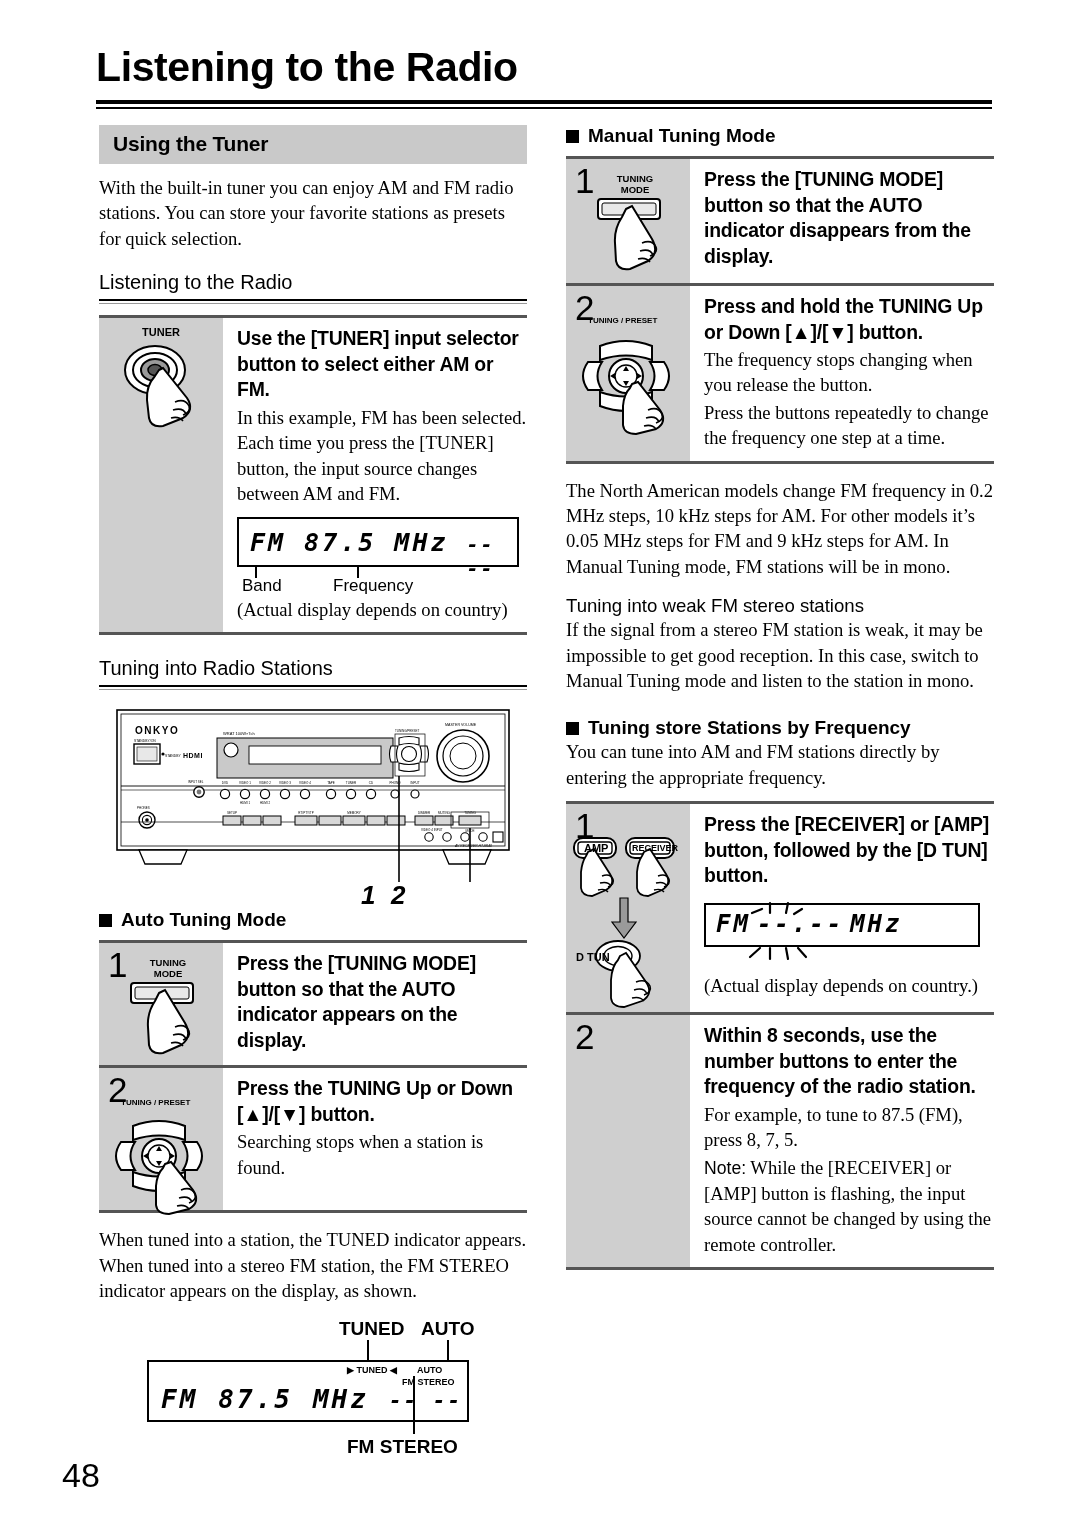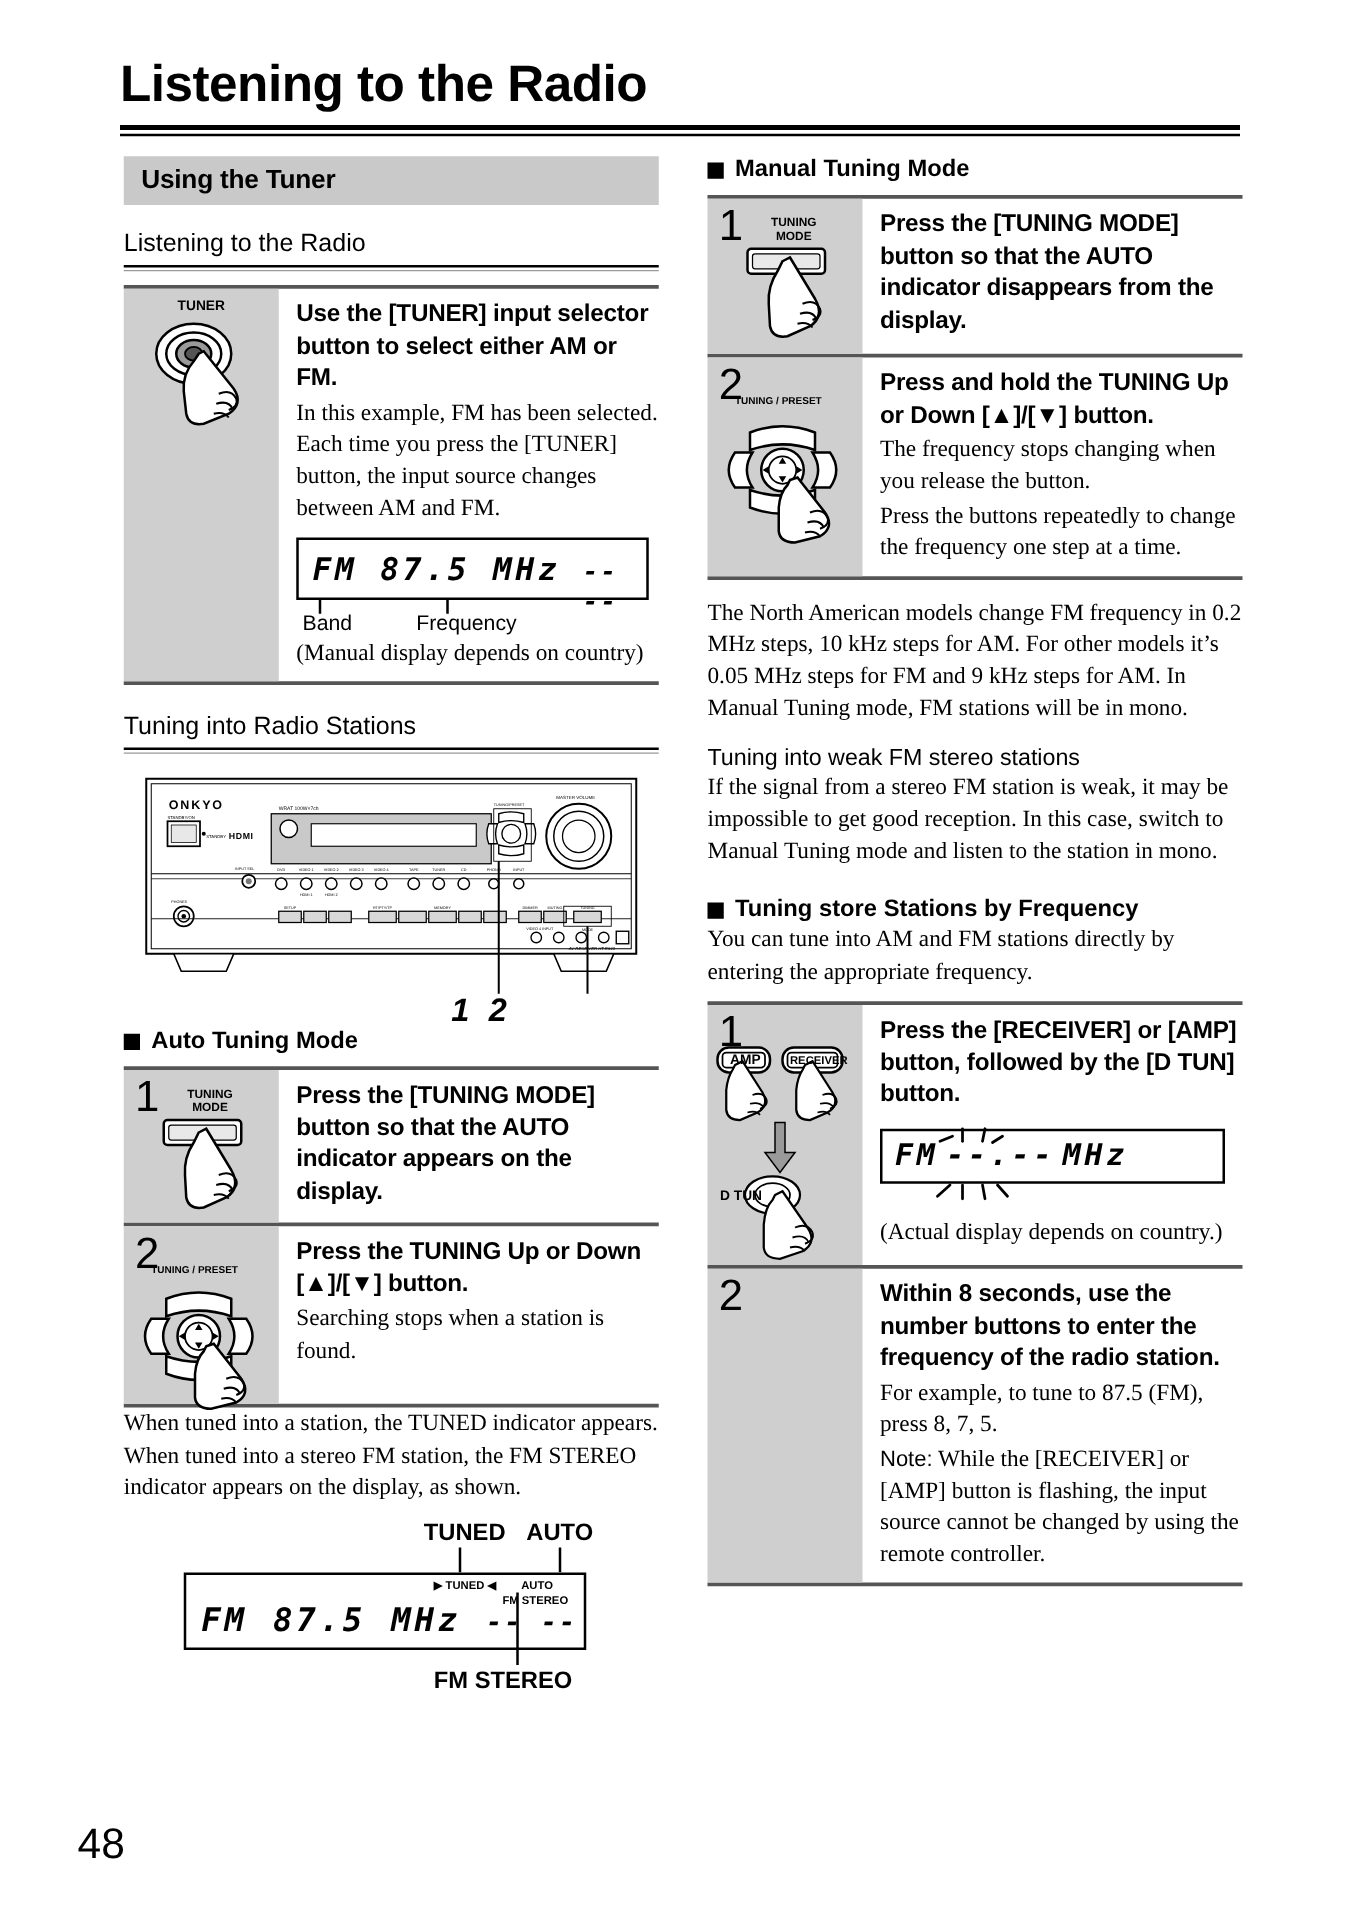--- a/index.html
+++ b/index.html
@@ -73,20 +73,21 @@
 <div class="page">
 
   <div class="page-title">Listening to the Radio</div>
   <div class="title-rule r1"></div>
   <div class="title-rule r2"></div>
 
   <div class="col col-left">
 
     <div class="band">Using the Tuner</div>
 
+    <div class="body-text" style="margin-top:11px;">With the built-in tuner you can enjoy AM and FM radio stations. You can store your favorite stations as presets for quick selection.</div>
 
     <div class="subhead">Listening to the Radio</div>
     <div class="subhead-rules">
       <div class="a"></div>
         <div class="b"></div>
     </div>
 
     <div class="steps" style="margin-top:11px;border-top:3px solid #555;">
       <div class="step">
         <div class="gutter" style="min-height:268px;">
@@ -115,21 +116,21 @@
             </div>
           </div>
 
           <div style="position:relative;height:24px;width:278px;">
             <div style="position:absolute;left:18px;top:0;width:2px;height:11px;background:#000;"></div>
             <div style="position:absolute;left:120px;top:0;width:2px;height:11px;background:#000;"></div>
             <span class="tick-lbl" style="position:absolute;left:5px;top:9px;">Band</span>
             <span class="tick-lbl" style="position:absolute;left:96px;top:9px;">Frequency</span>
           </div>
 
-          <div class="caption" style="margin-top:6px;">(Manual display depends on country)</div>
+          <div class="caption" style="margin-top:6px;">(Actual display depends on country)</div>
         </div>
       </div>
     </div>
 
     <div class="subhead" style="margin-top:22px;">Tuning into Radio Stations</div>
     <div class="subhead-rules">
       <div class="a"></div>
         <div class="b"></div>
     </div>
 
@@ -287,21 +288,21 @@
             <path d="M78 98 Q86 96 90 101" fill="none" stroke="#000" stroke-width="1.6"></path>
           </svg>
         </div>
         <div class="content">
           <div class="lead">Press the TUNING Up or Down [▲]/[▼] button.</div>
           <div class="sub">Searching stops when a station is found.</div>
         </div>
       </div>
     </div>
 
-    <div class="body-text" style="">When tuned into a station, the TUNED indicator appears. When tuned into a stereo FM station, the FM STEREO indicator appears on the display, as shown.</div>
+    <div class="body-text" style="margin-top:14px;">When tuned into a station, the TUNED indicator appears. When tuned into a stereo FM station, the FM STEREO indicator appears on the display, as shown.</div>
 
     <div style="position:relative;height:150px;margin-top:14px;">
       <span class="ind-lbl" style="position:absolute;left:240px;top:0;">TUNED</span>
       <span class="ind-lbl" style="position:absolute;left:322px;top:0;">AUTO</span>
       <div style="position:absolute;left:268px;top:22px;width:2px;height:20px;background:#000;"></div>
       <div style="position:absolute;left:348px;top:22px;width:2px;height:20px;background:#000;"></div>
 
       <div class="lcd" style="position:absolute;left:48px;top:42px;width:318px;height:58px;">
         <span class="ind-small" style="position:absolute;left:198px;top:3px;">▶ TUNED ◀</span>
         <span class="ind-small" style="position:absolute;left:268px;top:3px;">AUTO</span>

